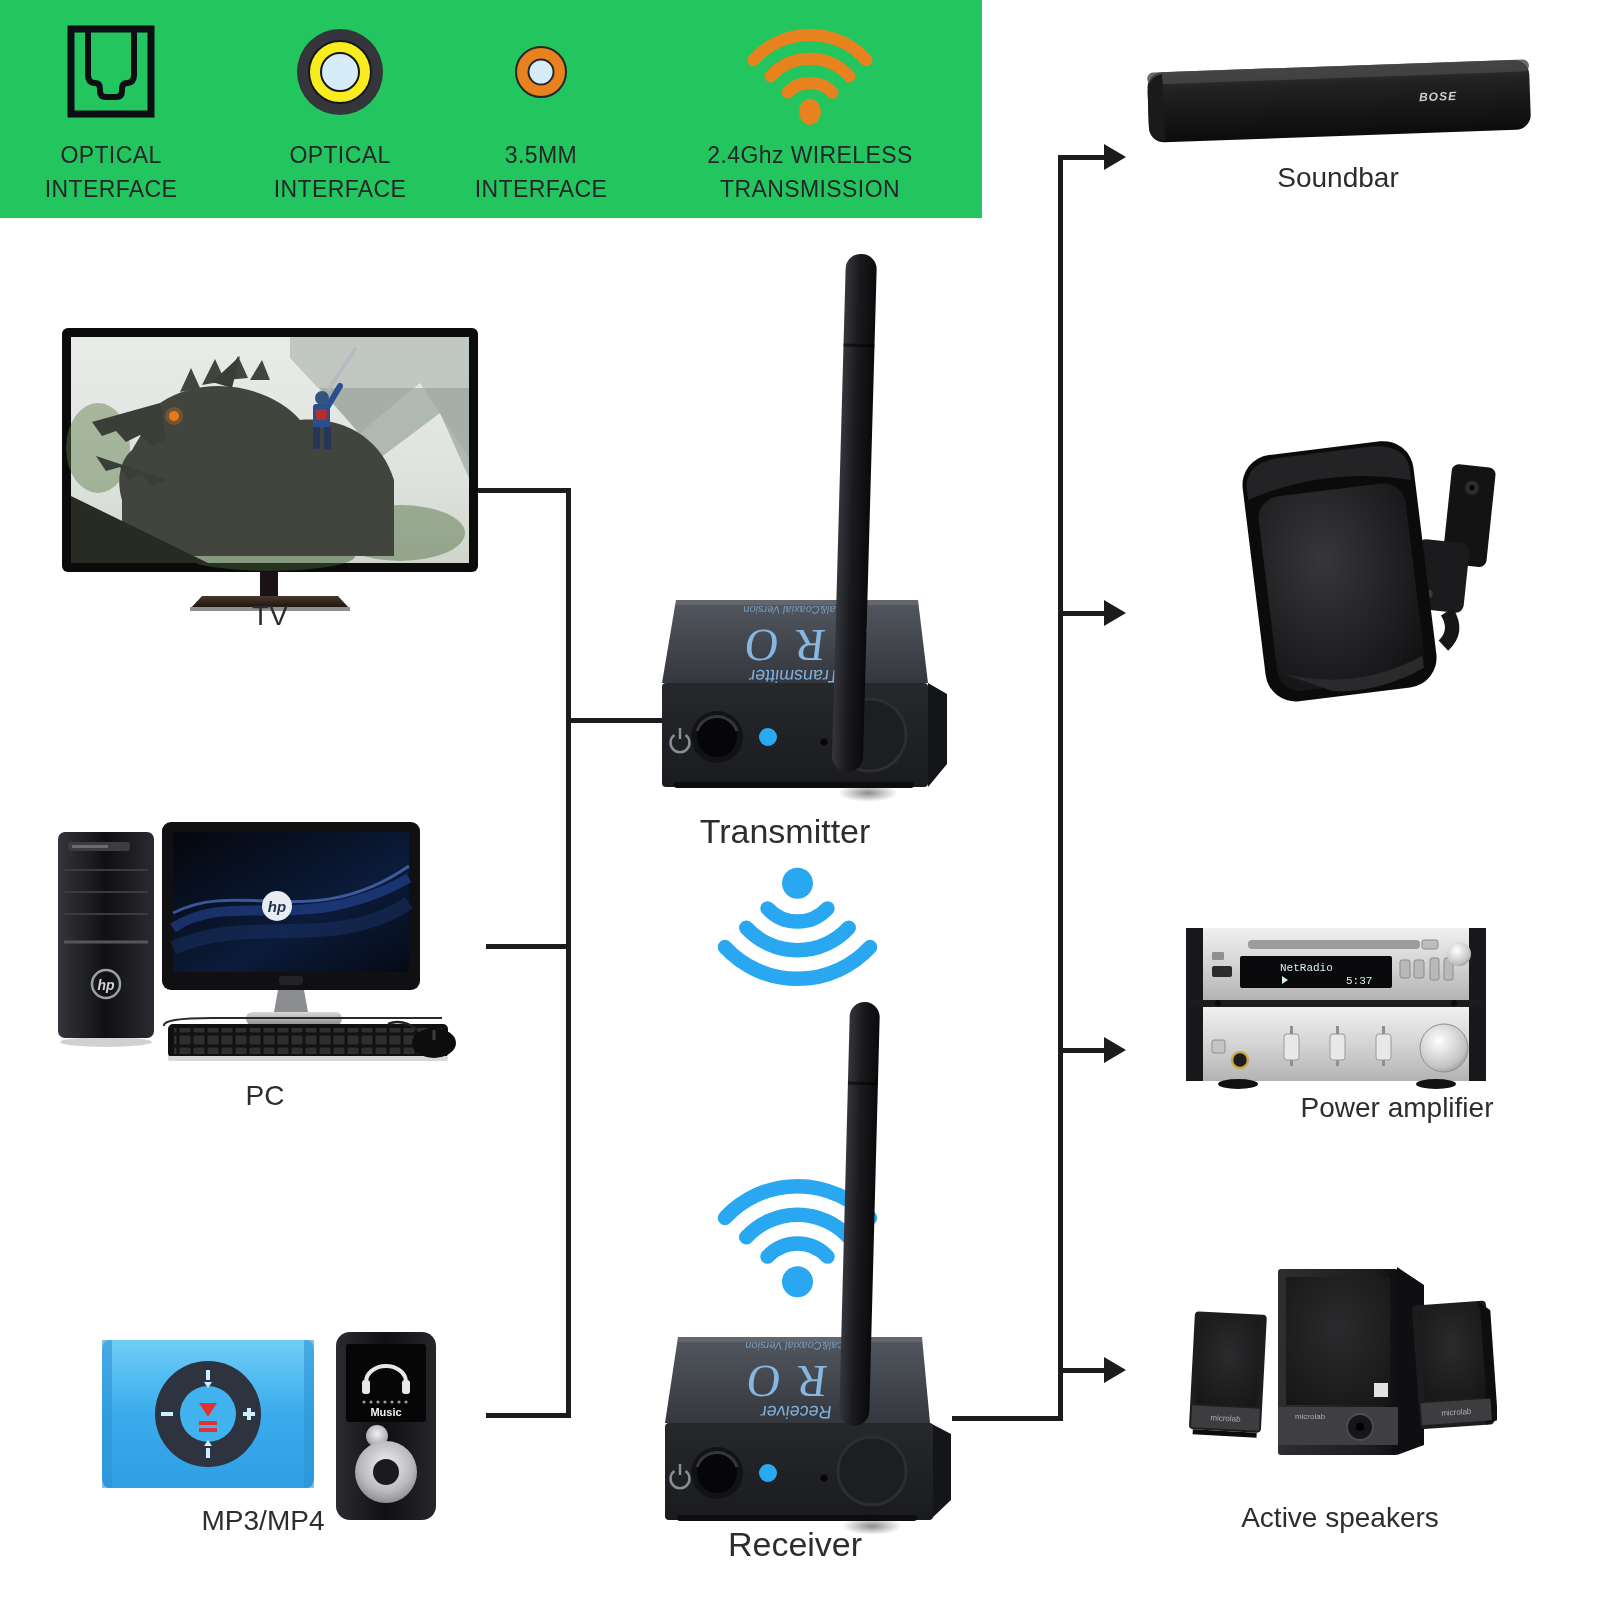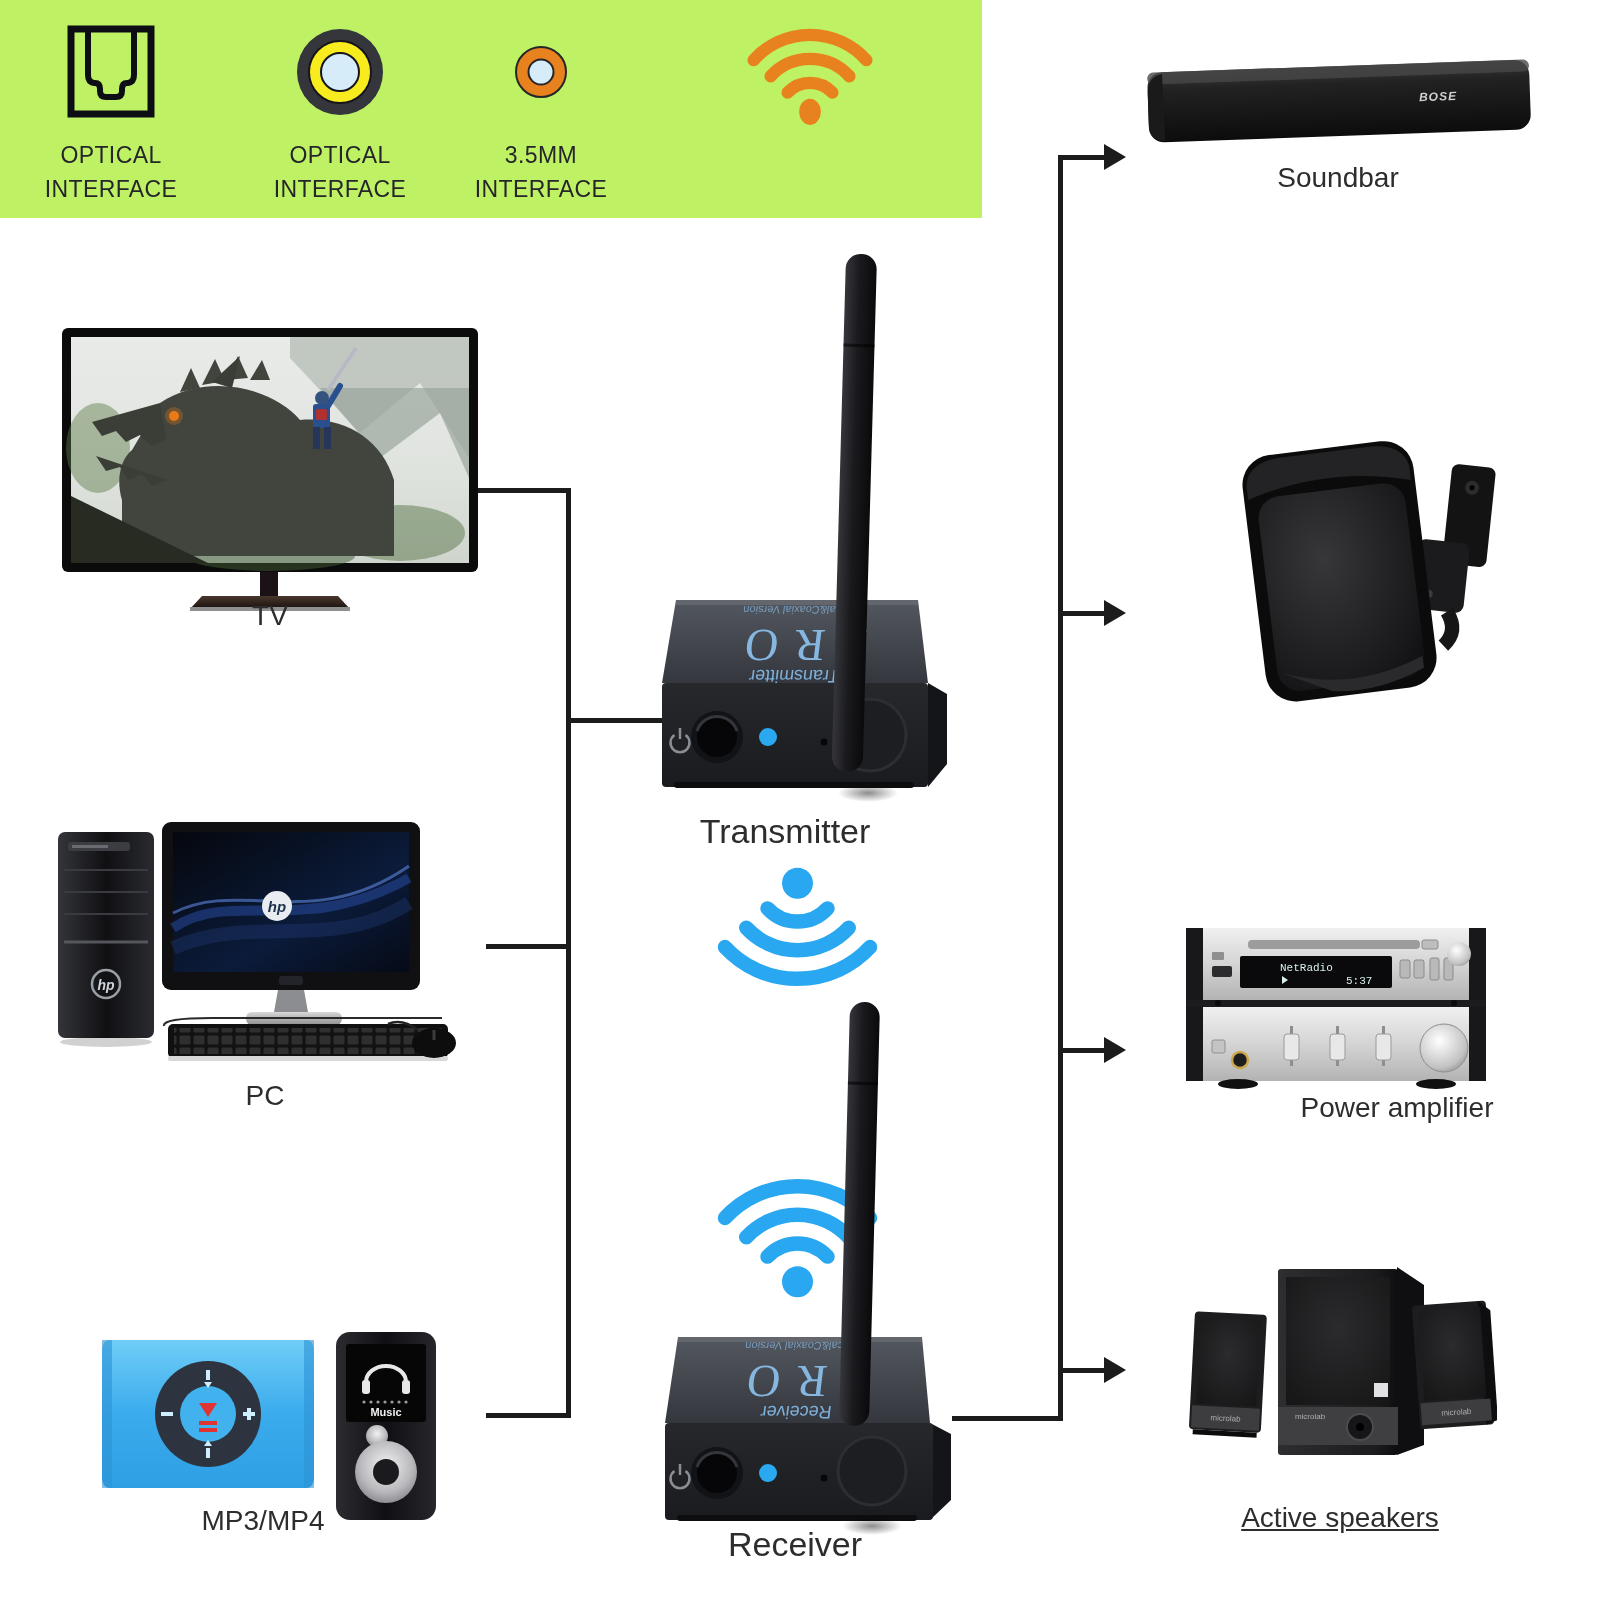--- a/index.html
+++ b/index.html
@@ -26,21 +26,21 @@
             color:#2d2d2d;white-space:nowrap;}
 
   .wifi{position:absolute;z-index:2;}
   .wifi.flip svg{transform:scaleY(-1);}
 </style>
 </head>
 <body>
 
 <div class="canvas">
 
-  <div class="banner" style="background-color: #bef264; text-decoration: underline;">
+  <div class="banner" style="background-color: #22c55e; text-decoration: underline;">
 
     <div class="banner-item" style="left:0;width:222px;">
       <div class="banner-icon">
         <svg width="94" height="96" viewBox="0 0 94 96">
           <rect x="7" y="5" width="80" height="85" fill="none" stroke="#0d0d14" stroke-width="7"></rect>
           <path d="M24 8 V51 Q24 58 30 59 L31 59 Q36 59 36 65 L36 67 Q36 73 42 73 L52 73 Q58 73 58 67 L58 65 Q58 59 63 59 L64 59 Q70 58 70 51 V8" fill="none" stroke="#0d0d14" stroke-width="6" stroke-linejoin="round"></path>
         </svg>
       </div>
       <div class="banner-label">
         <div>OPTICAL</div>
@@ -78,20 +78,24 @@
     <div class="banner-item" style="left:668px;width:284px;">
       <div class="banner-icon">
         <svg width="136" height="112" viewBox="0 0 170 145">
           <g stroke="#e8821e" stroke-width="16" stroke-linecap="round" fill="none">
             <path d="M56 99 A40 40 0 0 1 114 99"></path>
             <path d="M34 78 A69 69 0 0 1 136 78"></path>
             <path d="M12 57 A98 98 0 0 1 158 57"></path>
           </g>
           <ellipse cx="85" cy="124" rx="14" ry="17" fill="#e8821e"></ellipse>
         </svg>
+      </div>
+      <div class="banner-label">
+        <div>2.4Ghz WIRELESS</div>
+        <div>TRANSMISSION</div>
       </div>
     </div>
   </div>
 
   <div class="line" style="left:478px;top:488px;width:90px;height:5px;"></div>
   <div class="line" style="left:566px;top:488px;width:5px;height:930px;"></div>
   <div class="line" style="left:486px;top:944px;width:82px;height:5px;"></div>
   <div class="line" style="left:486px;top:1413px;width:85px;height:5px;"></div>
   <div class="line" style="left:566px;top:718px;width:98px;height:5px;"></div>
 
@@ -520,15 +524,15 @@
     <rect x="192" y="128" width="14" height="14" fill="#e2e2e4"></rect>
 
     <g transform="rotate(-4,270,110)">
       <rect x="234" y="48" width="74" height="124" rx="4" fill="#1d1d1f"></rect>
       <polygon points="300,48 312,58 312,168 300,172" fill="#0e0e10"></polygon>
       <rect x="240" y="54" width="62" height="90" fill="url(#as-grille)"></rect>
       <rect x="236" y="146" width="70" height="22" fill="#3d3d40"></rect>
       <text x="271" y="160" text-anchor="middle" font-size="8" fill="#aeaeb2">microlab</text>
     </g>
   </svg>
-  <div class="devlabel" style="left:1340px;top:1502px;text-decoration:underline;">Active speakers</div>
+  <div class="devlabel" style="left:1340px;top:1502px;">Active speakers</div>
 
 </div>
 
 </body></html>

